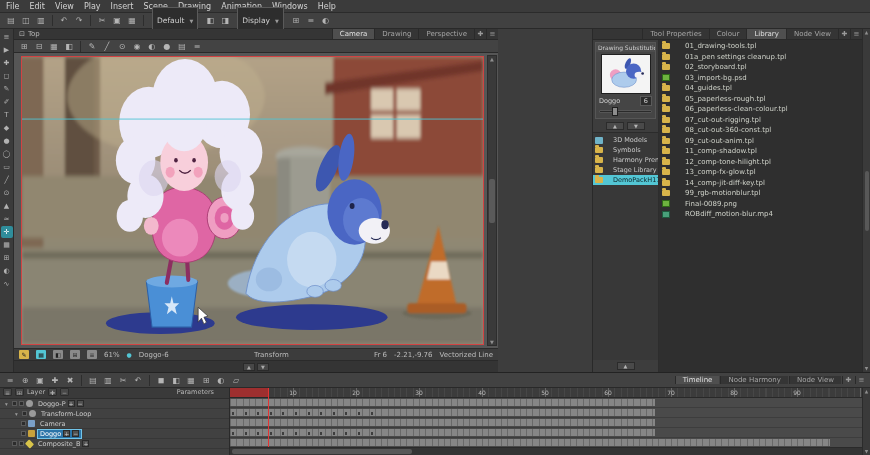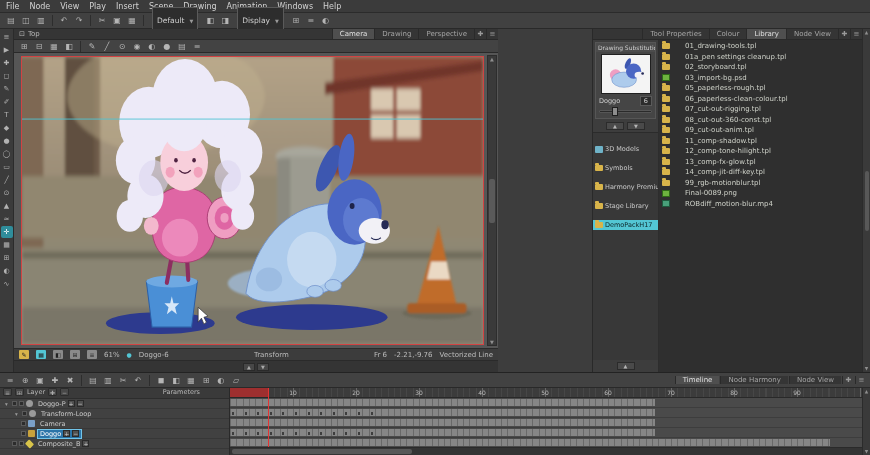--- a/index.html
+++ b/index.html
@@ -51,40 +51,40 @@
   .dstitle{font-size:6px;background:#4c4c4c;color:#d0d0d0;padding:1px 2px;white-space:nowrap;overflow:hidden;}
   .dthumb{width:50px;height:40px;background:#f4f4f4;border:1px solid #1f1f1f;margin:2px auto;}
   .dsrow{display:flex;justify-content:space-between;align-items:center;padding:0 3px 1px 3px;font-size:6.5px;color:#d0d0d0;}
   .spin{background:#2c2c2c;border:1px solid #5a5a5a;padding:0 3px;min-width:10px;text-align:center;}
   .slider{position:relative;height:9px;margin:0 3px 2px 3px;}
   .strack{position:absolute;left:0;right:0;top:3px;height:3px;background:#2a2a2a;border:1px solid #565656;border-radius:1px;}
   .shandle{position:absolute;left:13px;top:0;width:6px;height:9px;background:#8d8d8d;border:1px solid #1f1f1f;}
   .navud{display:flex;justify-content:center;gap:3px;padding:2px 0;}
   .nbtn{width:18px;height:8px;background:#4a4a4a;border:1px solid #2b2b2b;display:flex;align-items:center;justify-content:center;font-size:5px;color:#b5b5b5;}
   .tree{flex:1;background:#383838;border-top:1px solid #2b2b2b;padding-top:2px;overflow:hidden;}
-  .titem{display:flex;align-items:center;gap:2px;height:10px;padding:0 2px;font-size:6.5px;color:#c9c9c9;white-space:nowrap;overflow:hidden;margin-top:9px;}
+  .titem{display:flex;align-items:center;gap:10px;height:10px;padding:0 2px;font-size:6.5px;color:#c9c9c9;white-space:nowrap;overflow:hidden;}
   .titem.selected{background:#53c6d4;color:#0d2326;}
   .folder{width:8px;height:6px;background:#d8b44a;border-radius:1px;position:relative;flex:0 0 8px;}
   .folder::before{content:"";position:absolute;top:-2px;left:0;width:4px;height:2px;background:#d8b44a;border-radius:1px 1px 0 0;}
   .cube{width:8px;height:7px;background:#6fb3c8;flex:0 0 8px;border-radius:1px;}
   .imgic{width:8px;height:7px;background:#6db33f;border:1px solid #2f6a18;flex:0 0 8px;}
   .vidic{width:8px;height:7px;background:#49a07a;border:1px solid #1f5a3e;flex:0 0 8px;}
   .treefoot{display:flex;justify-content:center;padding:2px 0;}
   .filelist{flex:1;background:#2f2f2f;padding-top:1px;overflow:hidden;}
   .frow{display:flex;align-items:center;gap:15px;height:10.5px;padding:0 3px;font-size:7px;color:#ced1c8;white-space:nowrap;overflow:hidden;}
   #rscroll{position:absolute;left:862px;top:29px;width:8px;height:343px;background:#3a3a3a;border-left:1px solid #2b2b2b;display:flex;flex-direction:column;align-items:center;justify-content:space-between;font-size:4.5px;color:#8f8f8f;padding:1px 0;}
   .rsthumb{width:4px;height:60px;background:#585858;border-radius:2px;}
 
   
   #timeline{position:absolute;left:0;top:372px;width:870px;height:83px;background:#3e3e3e;border-top:1px solid #232323;display:flex;flex-direction:column;}
   .tltb{height:15px;background:#424242;border-bottom:1px solid #292929;display:flex;align-items:center;gap:1px;padding:0 3px;font-size:7px;}
   .tlcontent{flex:1;display:flex;min-height:0;}
   .tlleft{width:230px;background:#414141;border-right:1px solid #292929;display:flex;flex-direction:column;}
   .tlheader{height:11px;display:flex;gap:3px;background:#3a3a3a;border-bottom:1px solid #2d2d2d;padding:0 3px;font-size:6.5px;color:#b8b8b8;}
-  .tlheader .param{margin-left:auto;margin-right:26px;}
+  .tlheader .param{margin-left:auto;margin-right:12px;}
   .hic{width:9px;height:8px;display:flex;align-items:center;justify-content:center;font-size:6px;color:#aaa;background:#484848;border:1px solid #2c2c2c;border-radius:1px;}
   .tlrow{height:10px;display:flex;align-items:center;gap:2px;padding:0 3px;border-bottom:1px solid #373737;font-size:6.5px;color:#cacaca;white-space:nowrap;}
   .cb{width:5px;height:5px;background:#2c2c2c;border:1px solid #5a5a5a;flex:0 0 5px;}
   .licon{width:7px;height:7px;border-radius:1px;flex:0 0 7px;}
   .l-draw{background:#c8a23c;}
   .l-peg{background:#9a9a9a;border-radius:50%;}
   .l-cam{background:#7aa0c8;}
   .l-comp{background:#d8c44a;transform:rotate(45deg);width:6px;height:6px;}
   .twist{width:7px;text-align:center;color:#9a9a9a;font-size:5.5px;flex:0 0 7px;}
   .ind1{width:8px;flex:0 0 8px;} .ind2{width:16px;flex:0 0 16px;}
@@ -106,21 +106,21 @@
   .tlhscroll{position:absolute;left:0;right:8px;bottom:0;height:8px;background:#343434;border-top:1px solid #2a2a2a;}
   .tlhthumb{position:absolute;left:2px;top:1px;height:5px;width:180px;background:#585858;border-radius:2px;}
 </style>
 </head>
 <body>
 
 <div id="app">
 
   <div id="menubar">
     <span class="menu-item">File</span>
-    <span class="menu-item">Node</span>
+    <span class="menu-item">Edit</span>
     <span class="menu-item">View</span>
     <span class="menu-item">Play</span>
     <span class="menu-item">Insert</span>
     <span class="menu-item">Scene</span>
     <span class="menu-item">Drawing</span>
     <span class="menu-item">Animation</span>
     <span class="menu-item">Windows</span>
     <span class="menu-item">Help</span>
   </div>
 
@@ -413,20 +413,24 @@
         <div class="frow">
             <span class="folder"></span>
             <span>02_storyboard.tpl</span>
           </div>
         <div class="frow">
             <span class="imgic"></span>
             <span>03_import-bg.psd</span>
           </div>
         <div class="frow">
             <span class="folder"></span>
+            <span>04_guides.tpl</span>
+          </div>
+        <div class="frow">
+            <span class="folder"></span>
             <span>05_paperless-rough.tpl</span>
           </div>
         <div class="frow">
             <span class="folder"></span>
             <span>06_paperless-clean-colour.tpl</span>
           </div>
         <div class="frow">
             <span class="folder"></span>
             <span>07_cut-out-rigging.tpl</span>
           </div>

